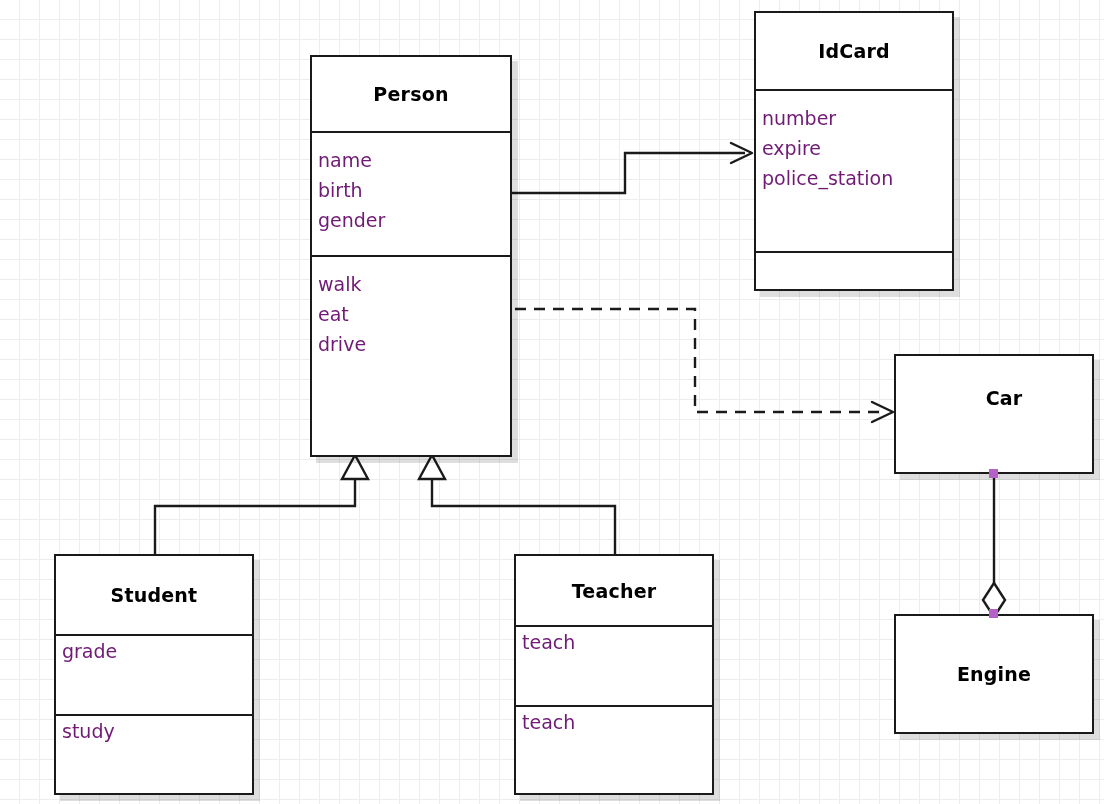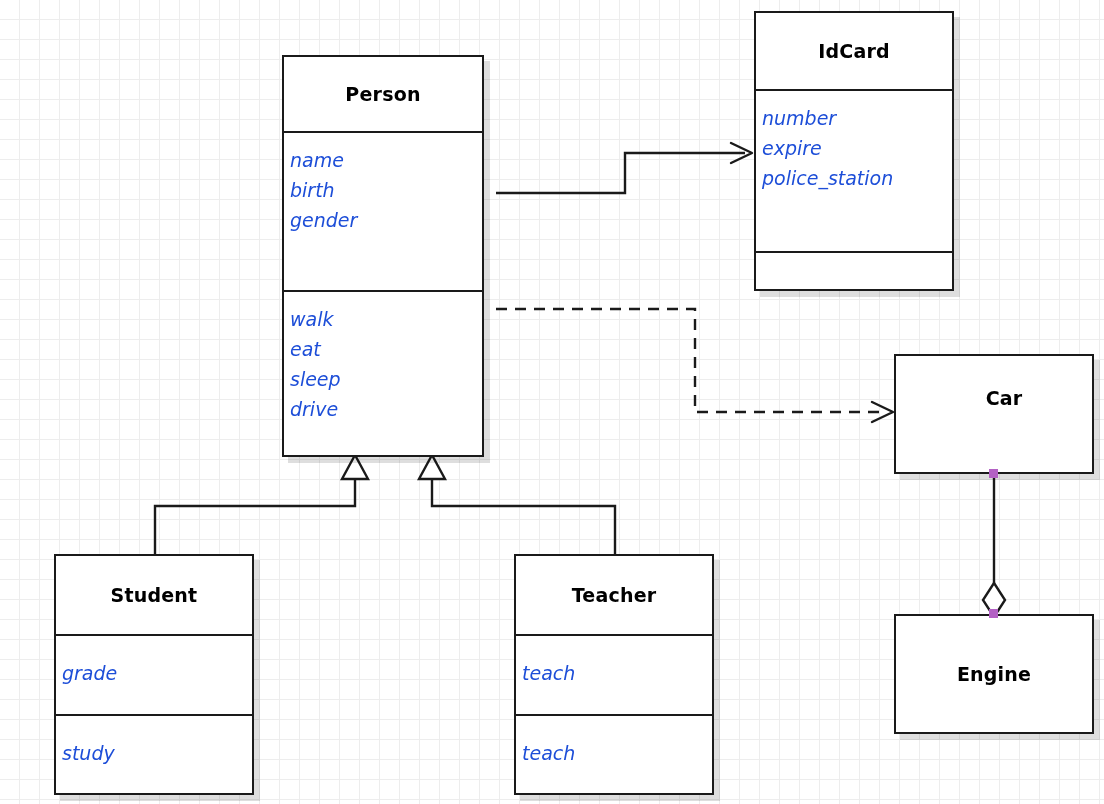--- a/index.html
+++ b/index.html
@@ -49,25 +49,24 @@
     justify-content: center;
     font-weight: bold;
     font-size: 19px;
     color: #000000;
     letter-spacing: 0.2px;
   }
   .uml-members {
     padding: 12px 0 0 6px;
     font-size: 19px;
     line-height: 1.58;
-    color: #1d4ed8;
-    font-style: italic;
+    color: #701a75;
   }
   .uml-members.pad-mid {
-    padding-top: 22px;
+    padding-top: 0;
   }
   .member-line {
     white-space: nowrap;
   }
   .handle {
     position: absolute;
     width: 9px;
     height: 9px;
     background: #b361c4;
   }
@@ -103,31 +102,30 @@
       <polygon points="432,455 419,479 445,479" fill="#ffffff" stroke="#1a1a1a" stroke-width="2.4" stroke-linejoin="miter"></polygon>
     </g>
 
     
     <g>
       <path d="M 994 474 L 994 585" fill="none" stroke="#1a1a1a" stroke-width="2.4"></path>
       <polygon points="994,583 1005,600 994,617 983,600" fill="#ffffff" stroke="#1a1a1a" stroke-width="2.4" stroke-linejoin="miter"></polygon>
     </g>
   </svg>
 
-  <div class="uml-class" style="left:282px; top:55px; width:202px; height:402px;">
+  <div class="uml-class" style="left:310px; top:55px; width:202px; height:402px;">
     <div class="uml-compartment uml-title" style="height:74px;">Person</div>
-    <div class="uml-compartment uml-members" style="height:159px;">
+    <div class="uml-compartment uml-members" style="height:124px;">
       <div class="member-line">name</div>
       <div class="member-line">birth</div>
       <div class="member-line">gender</div>
     </div>
     <div class="uml-compartment uml-members" style="height:165px;">
       <div class="member-line">walk</div>
       <div class="member-line">eat</div>
-      <div class="member-line">sleep</div>
       <div class="member-line">drive</div>
     </div>
   </div>
 
   <div class="uml-class" style="left:754px; top:11px; width:200px; height:280px;">
     <div class="uml-compartment uml-title" style="height:76px;border-radius:26px;">IdCard</div>
     <div class="uml-compartment uml-members" style="height:162px;">
       <div class="member-line">number</div>
       <div class="member-line">expire</div>
       <div class="member-line">police_station</div>
@@ -139,21 +137,21 @@
     <div class="uml-compartment uml-title" style="height:78px;text-align:right;">Student</div>
     <div class="uml-compartment uml-members pad-mid" style="height:80px;">
       <div class="member-line">grade</div>
     </div>
     <div class="uml-compartment uml-members pad-mid" style="height:79px;">
       <div class="member-line">study</div>
     </div>
   </div>
 
   <div class="uml-class" style="left:514px; top:554px; width:200px; height:241px;">
-    <div class="uml-compartment uml-title" style="height:78px;">Teacher</div>
+    <div class="uml-compartment uml-title" style="height:69px;">Teacher</div>
     <div class="uml-compartment uml-members pad-mid" style="height:80px;">
       <div class="member-line">teach</div>
     </div>
     <div class="uml-compartment uml-members pad-mid" style="height:79px;">
       <div class="member-line">teach</div>
     </div>
   </div>
 
   <div class="uml-class" style="left:894px; top:354px; width:200px; height:120px;">
     <div class="uml-compartment uml-title" style="height:84px;margin-left:20px;">Car</div>

